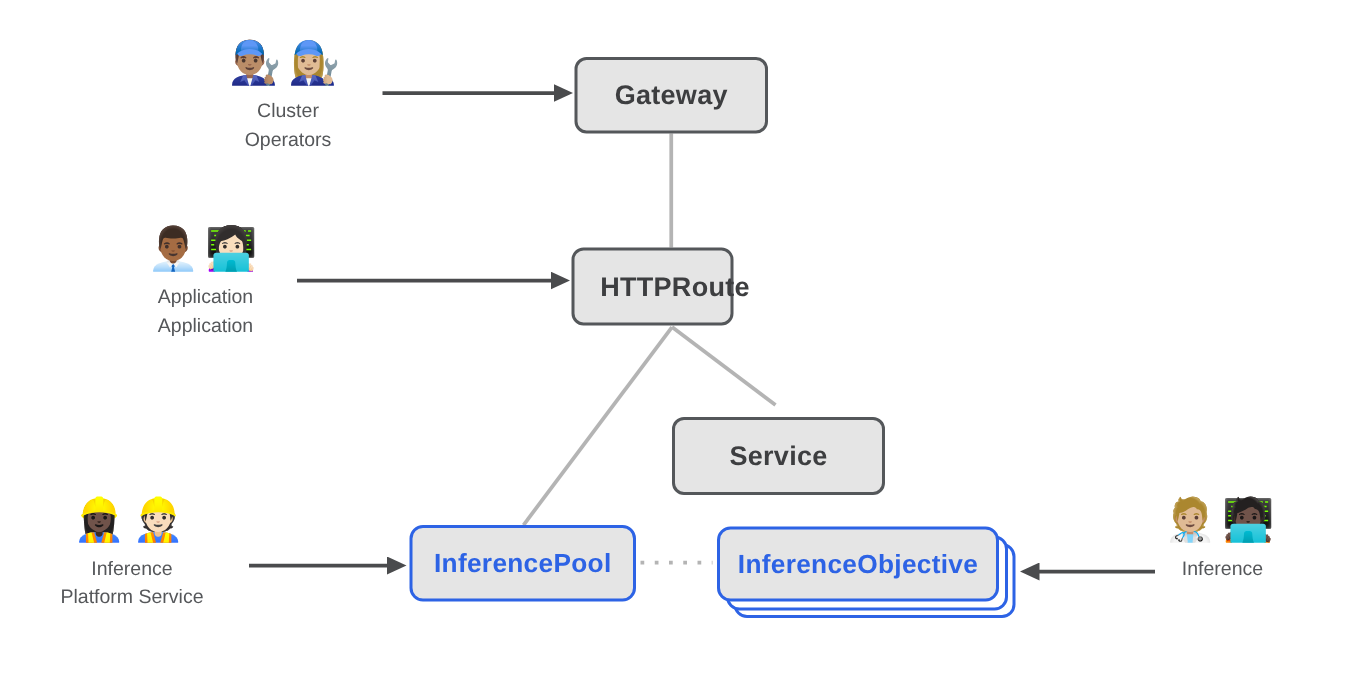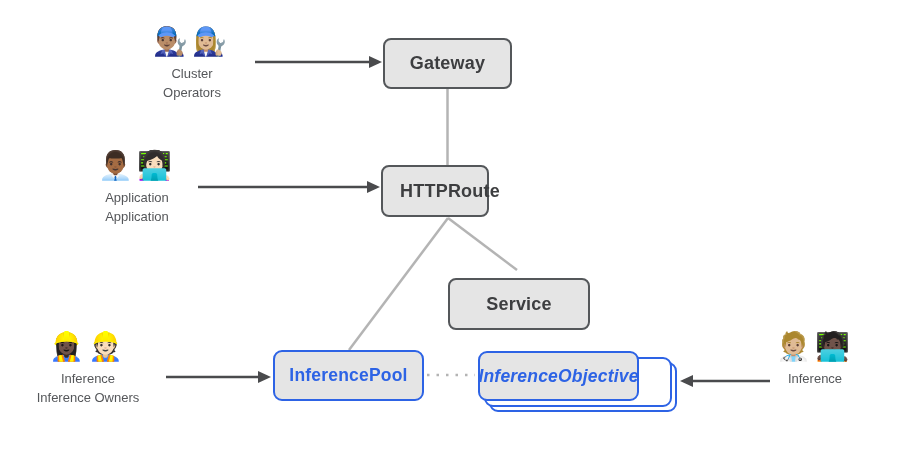--- a/index.html
+++ b/index.html
@@ -119,21 +119,21 @@
     <div class="actor-label">
       <div>Application</div>
       <div>Application</div>
     </div>
   </div>
 
   <div class="actor" style="left:3px;top:329px;">
     <div class="actor-emoji"><span>👷🏿‍♀️</span><span>👷🏻</span></div>
     <div class="actor-label">
       <div>Inference</div>
-      <div>Inference Owners</div>
+      <div>Platform Service</div>
     </div>
   </div>
 
   <div class="actor" style="left:730px;top:329px;">
     <div class="actor-emoji"><span>🧑🏼‍⚕️</span><span>🧑🏿‍💻</span></div>
     <div class="actor-label">
       <div>Inference</div>
     </div>
   </div>
 
@@ -148,17 +148,17 @@
   <div class="node" style="left:448px;top:278px;width:142px;height:52px;">
     <span>Service</span>
   </div>
 
   <div class="node inference" style="left:273px;top:350px;width:151px;height:51px;justify-content:center;">
     <span>InferencePool</span>
   </div>
 
   <div class="stack-layer" style="left:489px;top:362px;width:188px;height:50px;"></div>
   <div class="stack-layer" style="left:483.5px;top:356.5px;width:188px;height:50px;"></div>
-  <div class="node inference" style="left:478px;top:351px;width:161px;height:50px;font-style:italic;">
+  <div class="node inference" style="left:478px;top:351px;width:188px;height:50px;">
     <span>InferenceObjective</span>
   </div>
 
 </div>
 
 </body></html>

